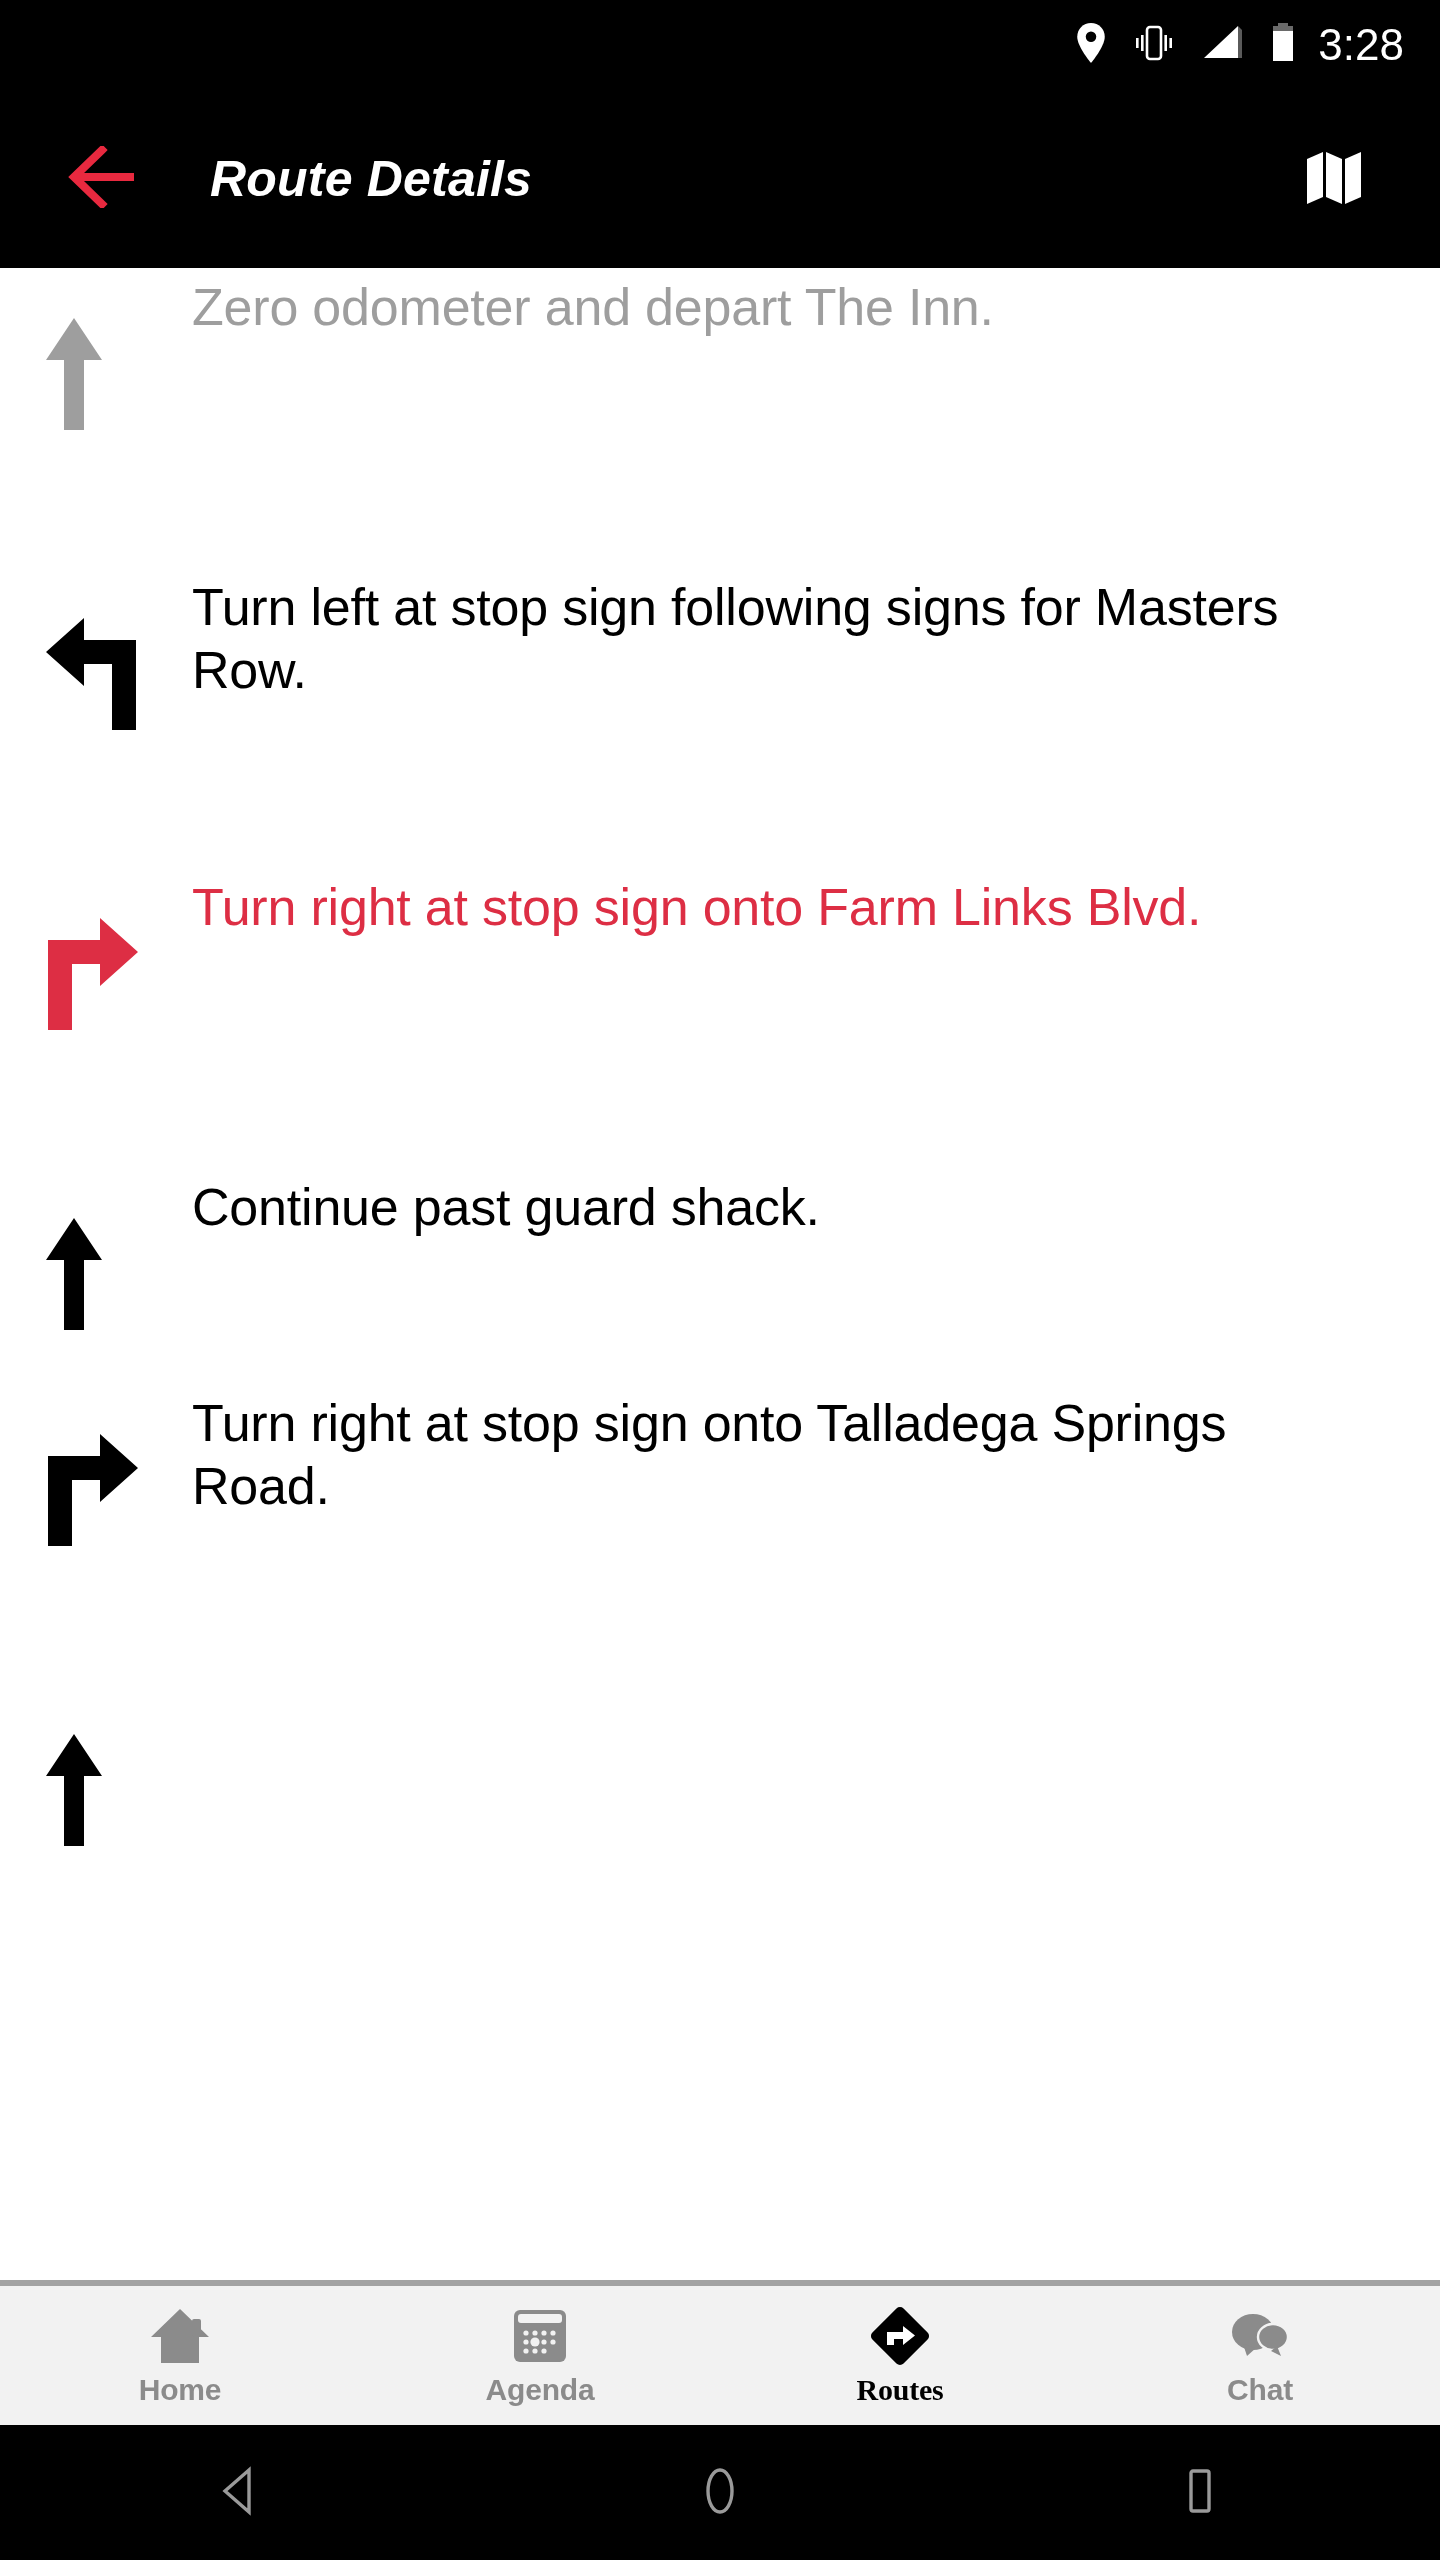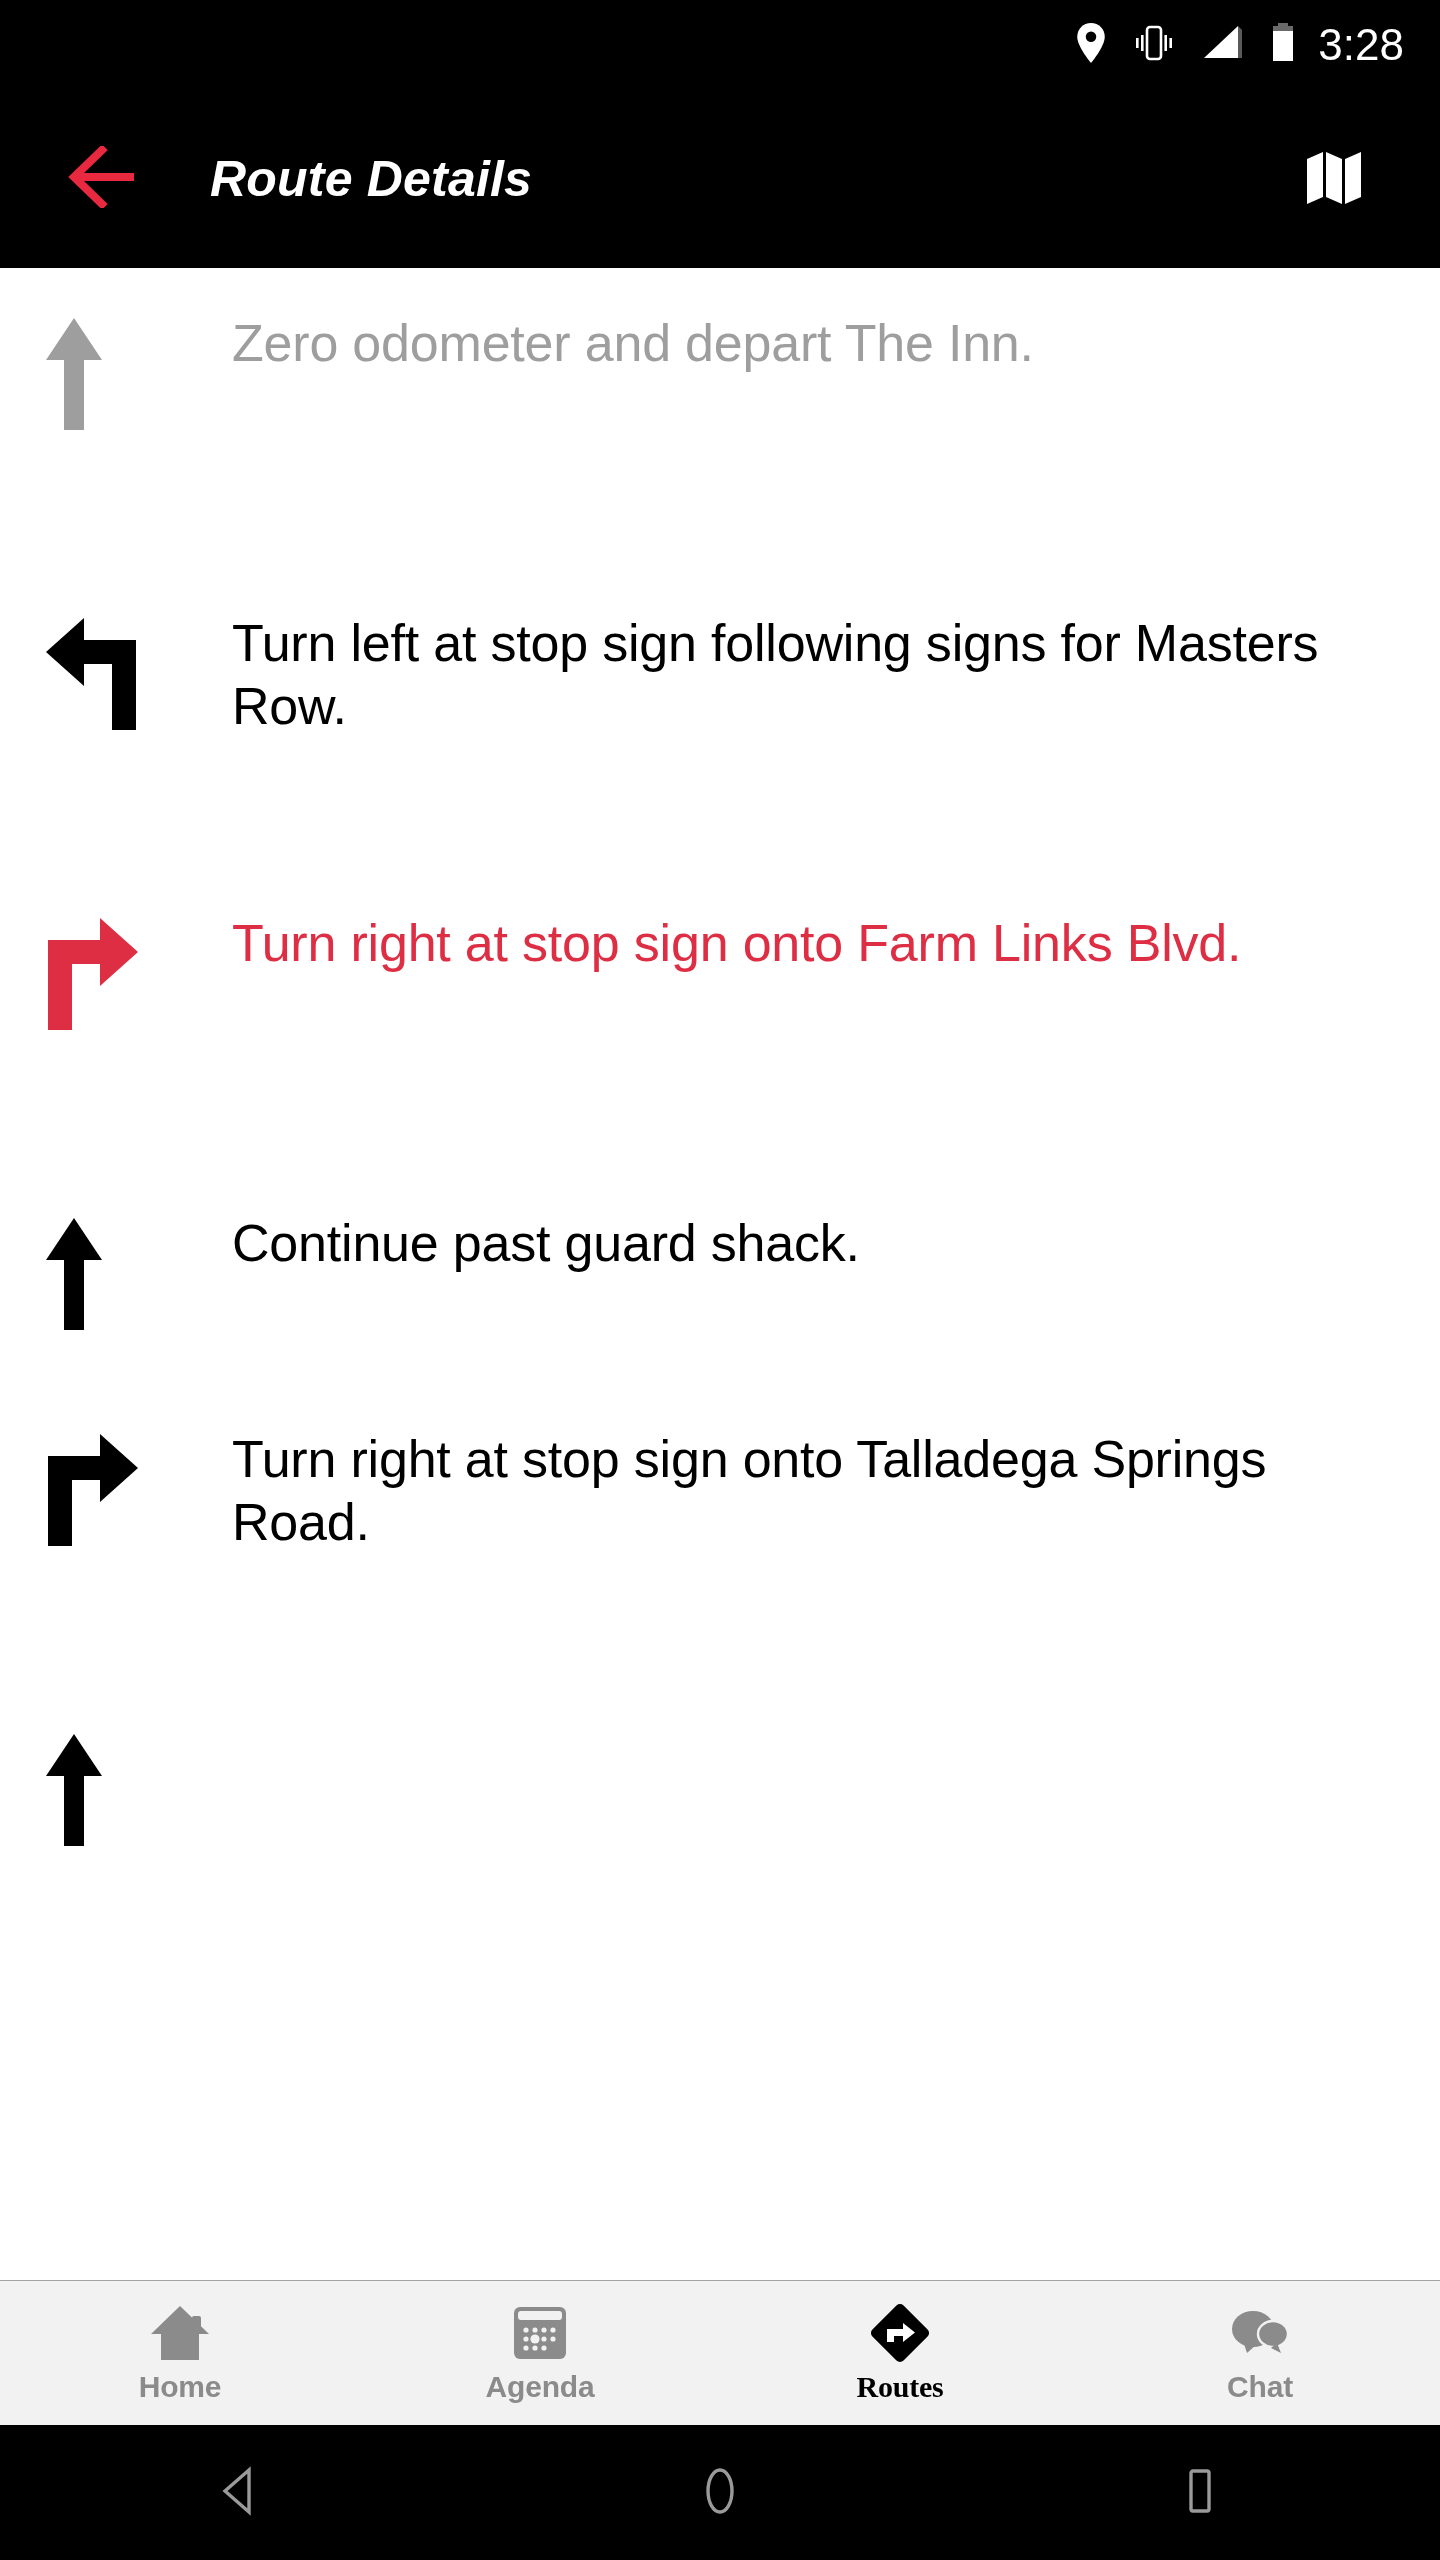--- a/index.html
+++ b/index.html
@@ -59,39 +59,38 @@
     display:flex; align-items:flex-start;
     padding:0 54px 0 42px;
     min-height:300px;
   }
   .step-icon {
     width:150px; flex:0 0 150px;
     padding-top:46px;
     display:flex; justify-content:flex-start;
   }
   .step-text {
-    flex:1; padding-top:44px;
+    flex:1; padding-top:8px;
     font-size:52px; line-height:1.22;
     font-weight:400; letter-spacing:-0.2px;
     padding-right:20px;
-    margin-left:40px;
   }
   .step.past   .step-text { color:#9e9e9e; }
   .step.active .step-text { color:#dd2e44; }
   .step.next   .step-text { color:#000000; }
 
   .step.h1 { min-height:216px; }
 
   
   .tabbar {
     position:absolute; bottom:135px; left:0;
     width:1440px; height:145px;
     background:#f2f2f2;
     display:flex; align-items:center;
-    border-top:1px solid #a3a3a3;
+    border-top:6px solid #a3a3a3;
   }
   .tab {
     flex:1; height:145px;
     display:flex; flex-direction:column;
     align-items:center; justify-content:center;
     gap:6px; cursor:pointer;
   }
   .tab-icon { height:62px; display:flex; align-items:center; justify-content:center; }
   .tab-label {
     font-size:30px; font-weight:bold;

